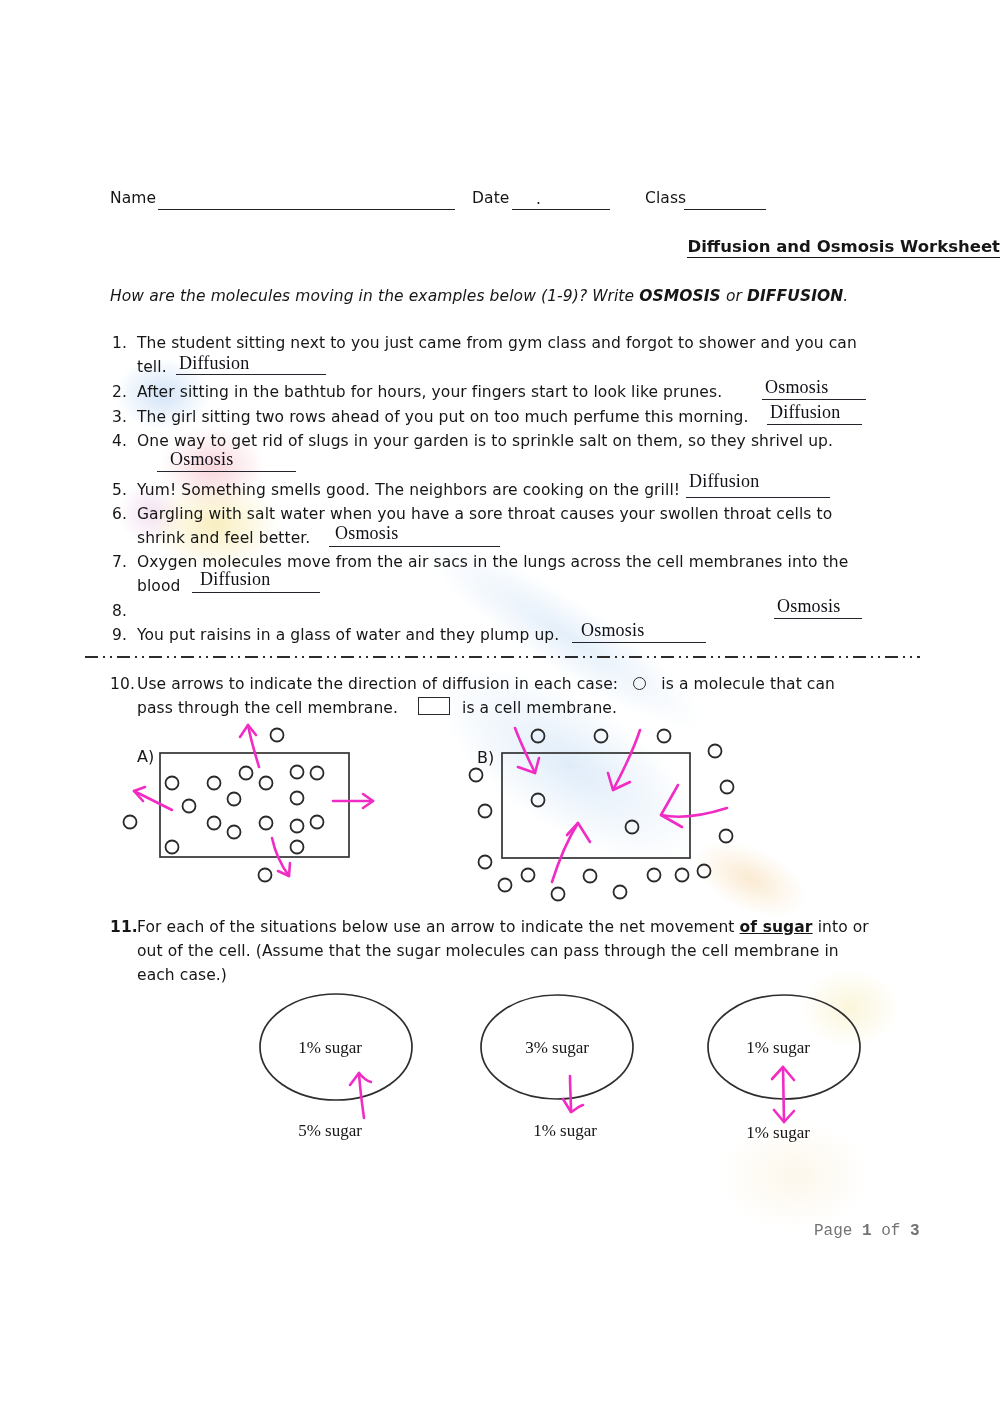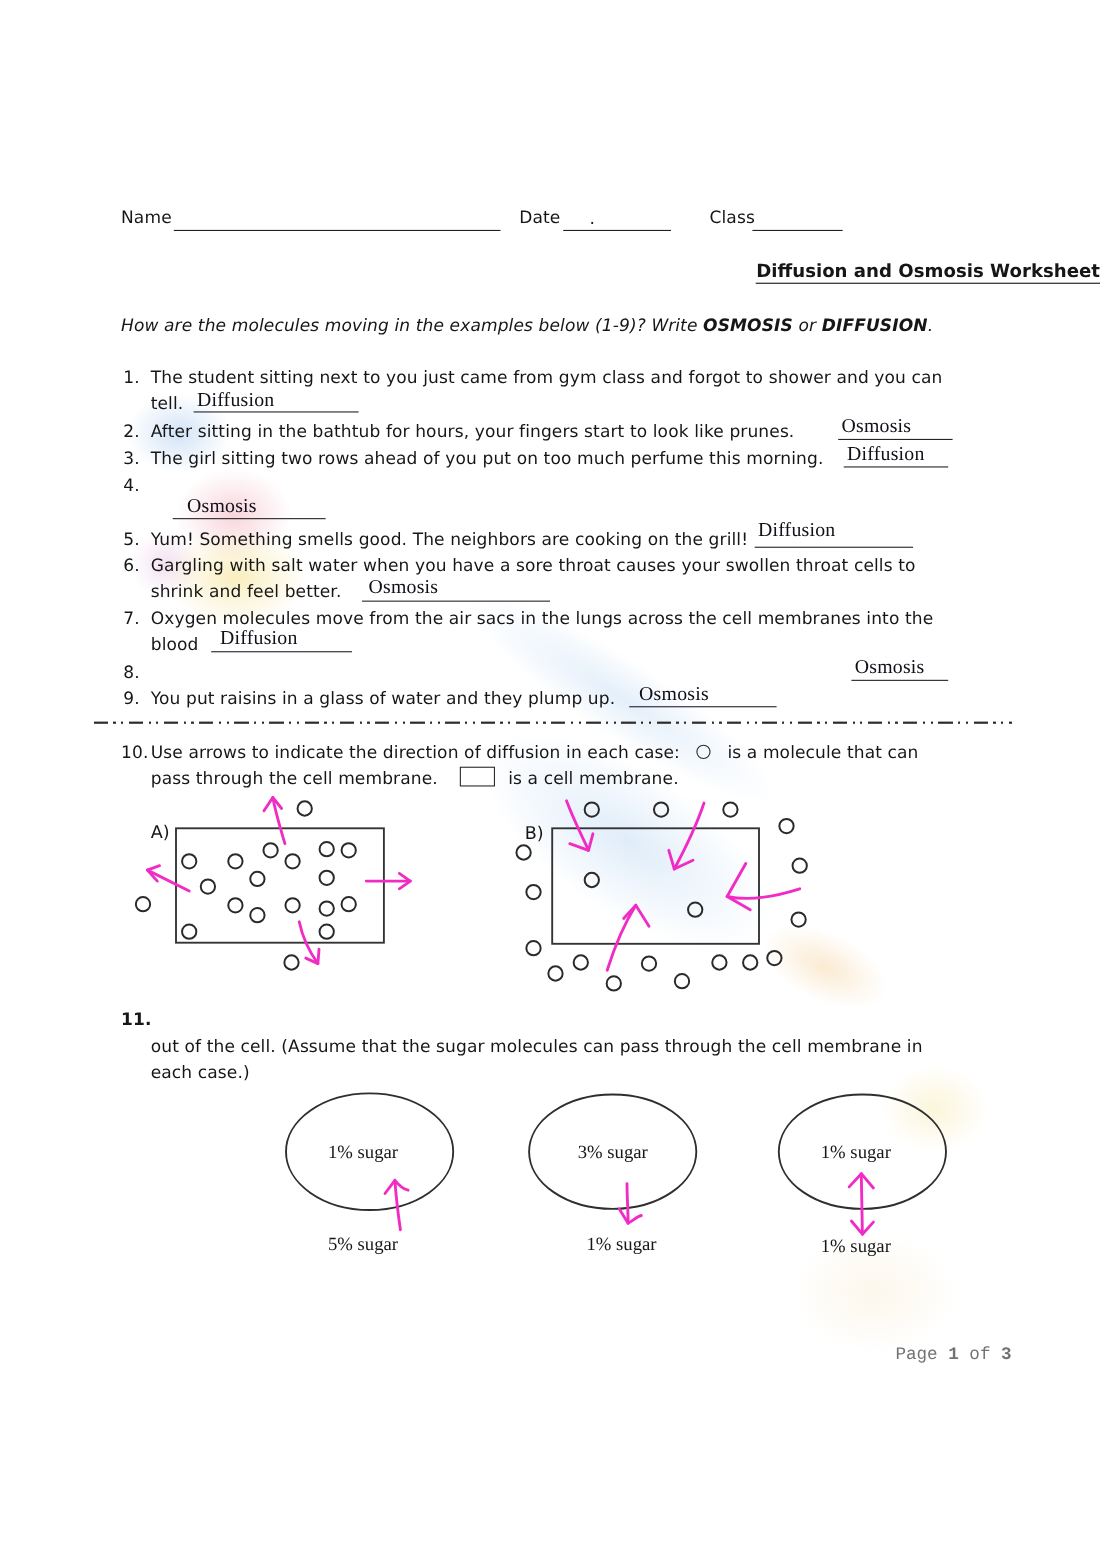--- a/index.html
+++ b/index.html
@@ -69,20 +69,21 @@
   <div class="abs body-line txt" style="top:383px;">After sitting in the bathtub for hours, your fingers start to look like prunes.</div>
   <div class="serif-ans" style="left:765px;top:377px;">Osmosis</div>
   <div class="ansline" style="left:762px;top:399px;width:104px;"></div>
 
   <div class="abs body-line num" style="top:408px;">3.</div>
   <div class="abs body-line txt" style="top:408px;">The girl sitting two rows ahead of you put on too much perfume this morning.</div>
   <div class="serif-ans" style="left:770px;top:402px;">Diffusion</div>
   <div class="ansline" style="left:767px;top:424px;width:95px;"></div>
 
   <div class="abs body-line num" style="top:432px;">4.</div>
+  <div class="abs body-line txt" style="top:432px;">One way to get rid of slugs in your garden is to sprinkle salt on them, so they shrivel up.</div>
   <div class="serif-ans" style="left:170px;top:449px;">Osmosis</div>
   <div class="ansline" style="left:157px;top:471px;width:139px;"></div>
 
   <div class="abs body-line num" style="top:481px;">5.</div>
   <div class="abs body-line txt" style="top:481px;">Yum! Something smells good. The neighbors are cooking on the grill!</div>
   <div class="serif-ans" style="left:689px;top:471px;">Diffusion</div>
   <div class="ansline" style="left:686px;top:497px;width:144px;"></div>
 
   <div class="abs body-line num" style="top:505px;">6.</div>
   <div class="abs body-line txt" style="top:505px;">Gargling with salt water when you have a sore throat causes your swollen throat cells to</div>
@@ -183,20 +184,23 @@
       <path d="M185,17 C178,38 166,62 158,77"></path>
       <path d="M158,77 L153,60 M158,77 L175,69"></path>
       <path d="M272,95 C250,102 225,106 206,102"></path>
       <path d="M223,72 L206,102 M206,102 L227,114"></path>
       <path d="M97,169 C103,150 113,126 123,110"></path>
       <path d="M123,110 L112,122 M123,110 L135,129"></path>
     </g>
   </svg>
 
   <div class="abs body-line" style="left:110px;top:918px;font-weight:bold;">11.</div>
+  <div class="abs body-line" style="left:137px;top:918px;">
+    <span>For each of the situations below use an arrow to indicate the net movement </span><span class="uline-bold">of sugar</span><span> into or</span>
+  </div>
   <div class="abs body-line" style="left:137px;top:942px;">out of the cell.  (Assume that the sugar molecules can pass through the cell membrane in</div>
   <div class="abs body-line" style="left:137px;top:966px;">each case.)</div>
 
   <svg style="left:252px;top:986px;" width="170" height="145" viewBox="0 0 170 145">
     <ellipse cx="84" cy="61" rx="76" ry="53" fill="none" stroke="#2e2e2e" stroke-width="1.7"></ellipse>
     <g fill="none" stroke="#f02cc4" stroke-width="2.6" stroke-linecap="round">
       <path d="M112,132 C110,118 108,102 107,87"></path>
       <path d="M107,87 L98,99 M107,87 C111,92 115,95 119,96"></path>
     </g>
   </svg>

